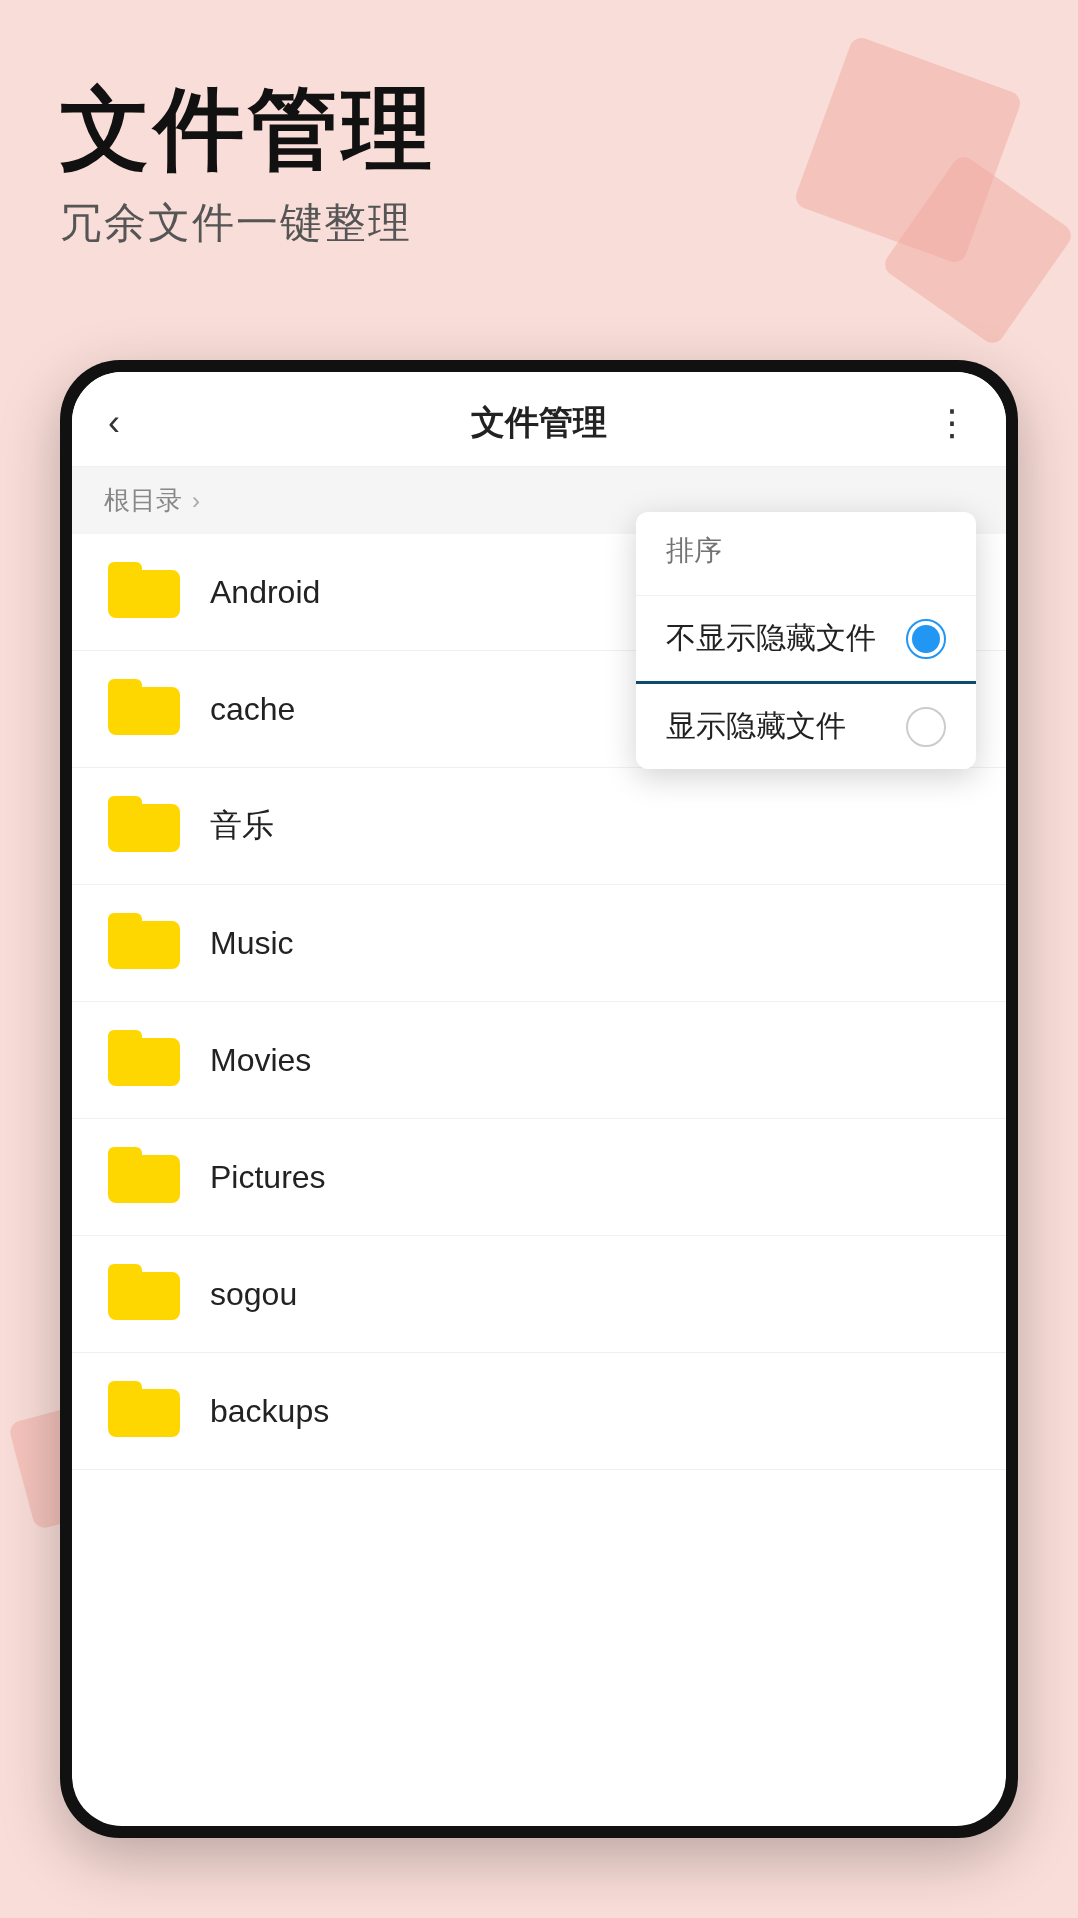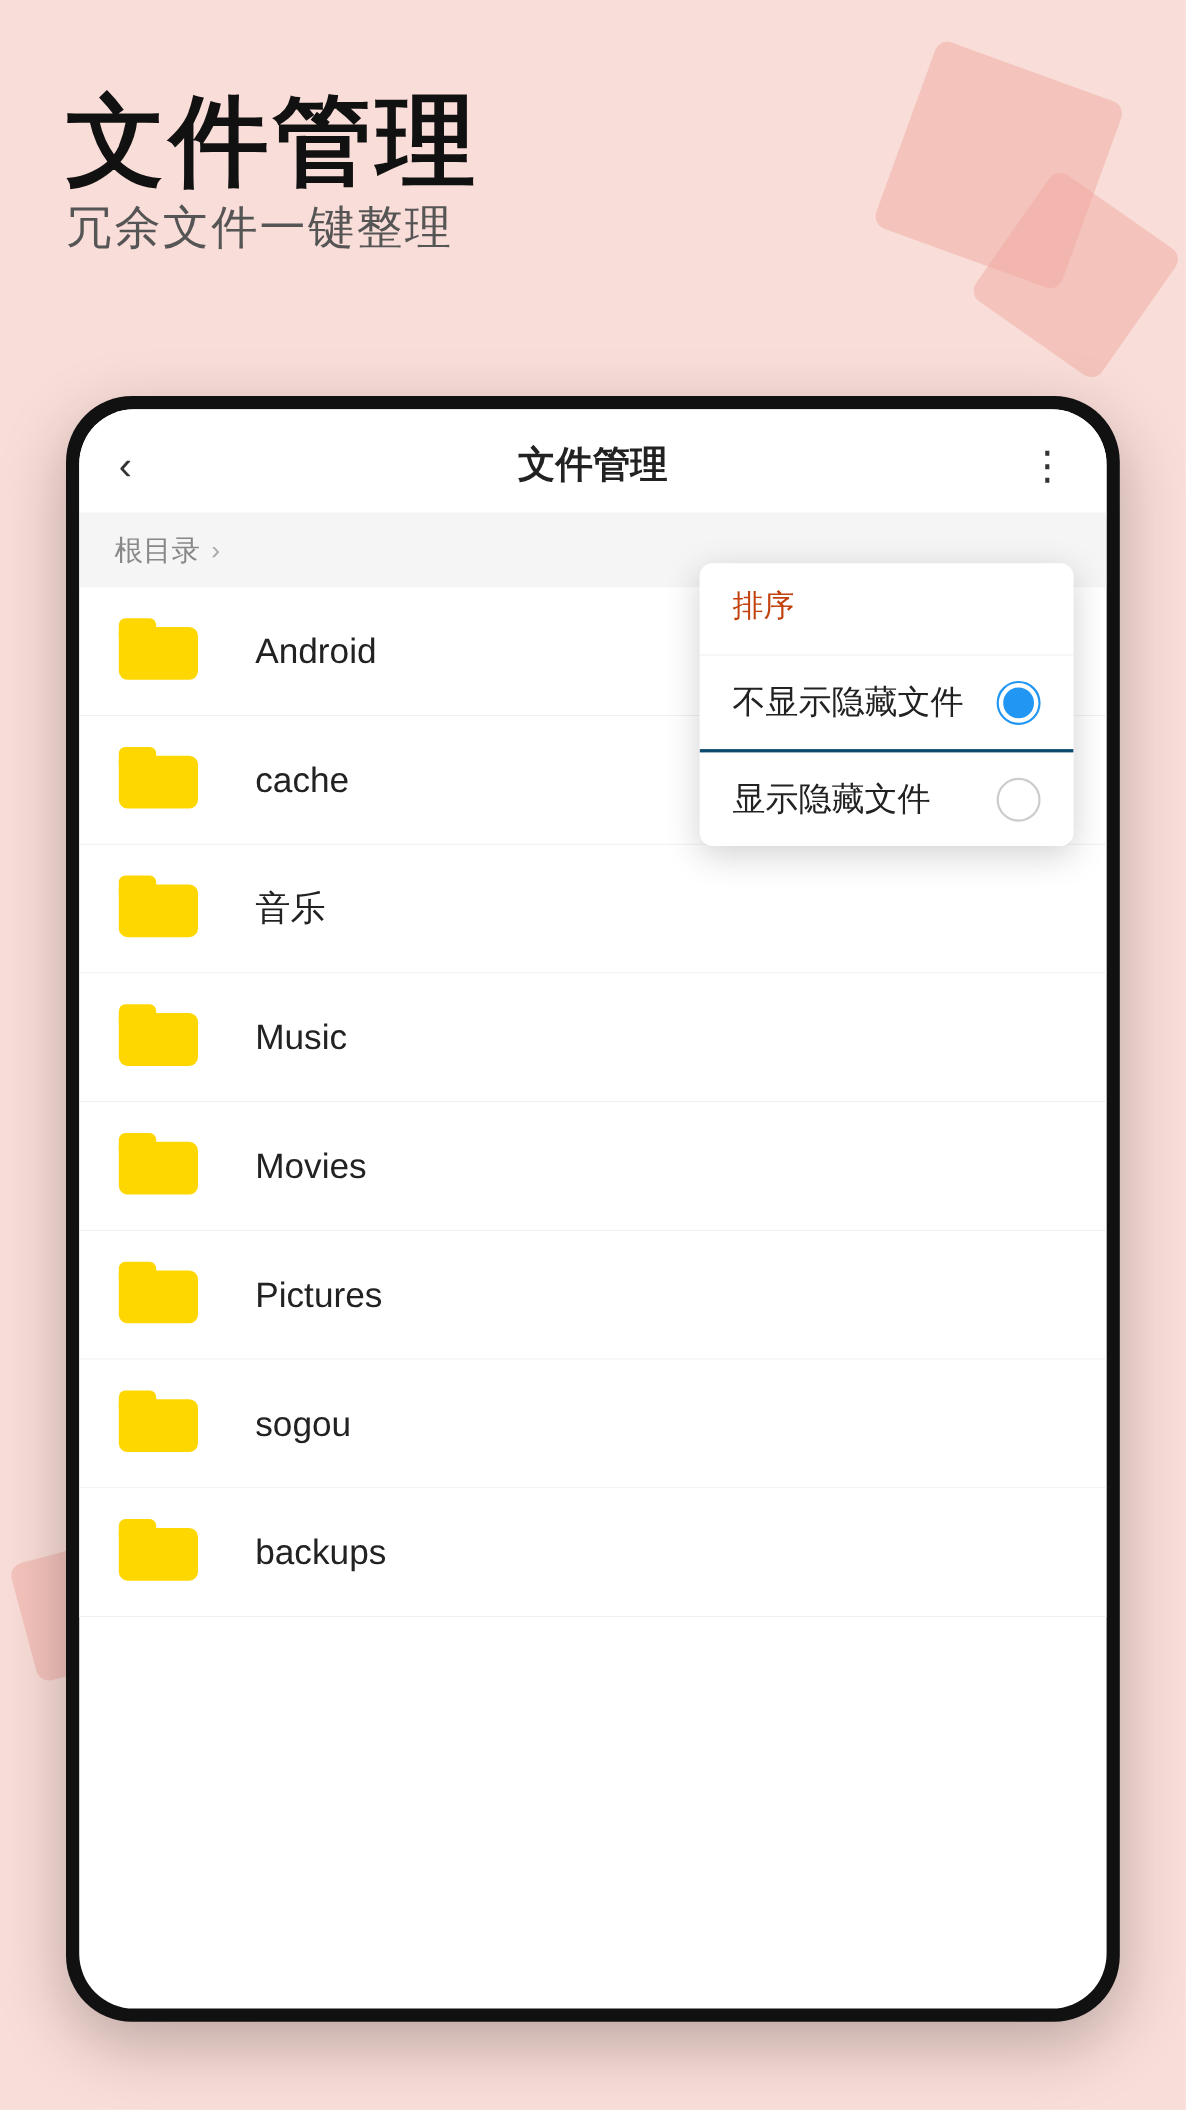--- a/index.html
+++ b/index.html
@@ -48,20 +48,21 @@
       font-weight: 900;
       color: #111;
       line-height: 1.1;
       letter-spacing: 4px;
     }
 
     .sub-title {
       font-size: 42px;
       font-weight: 400;
       color: #555;
+      margin-top: 16px;
       letter-spacing: 2px;
     }
 
     
     .phone-container {
       position: absolute;
       top: 360px;
       left: 60px;
       right: 60px;
       bottom: 80px;
@@ -140,21 +141,20 @@
       position: relative;
     }
 
     .file-item {
       display: flex;
       align-items: center;
       padding: 28px 36px;
       border-bottom: 1px solid #f0f0f0;
       cursor: pointer;
       background: #fff;
-      gap: 22px;
     }
 
     .folder-icon {
       width: 72px;
       height: 60px;
       margin-right: 30px;
       flex-shrink: 0;
     }
 
     
@@ -201,21 +201,21 @@
       border-radius: 12px;
       box-shadow: 0 8px 32px rgba(0,0,0,0.18);
       width: 340px;
       z-index: 100;
       overflow: hidden;
     }
 
     .dropdown-header {
       padding: 20px 30px 25px;
       font-size: 28px;
-      color: #c2410c;
+      color: #737373;
       border-bottom: 1px solid #f0f0f0;
     }
 
     .dropdown-item {
       display: flex;
       align-items: center;
       justify-content: space-between;
       padding: 22px 30px;
       font-size: 30px;
       color: #222;

